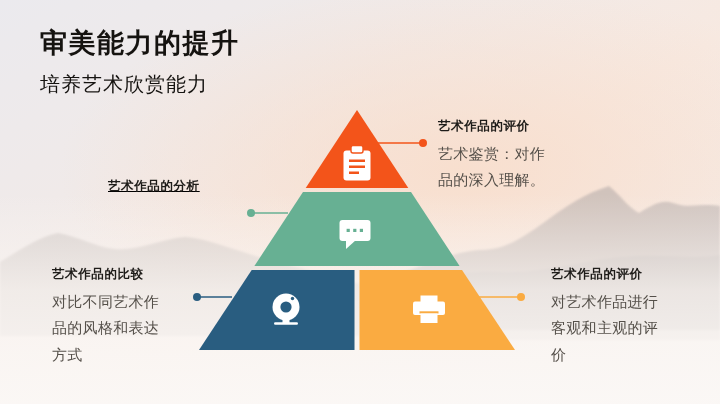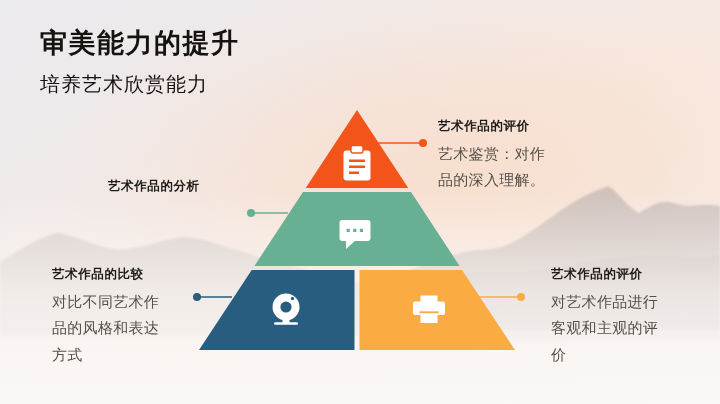--- a/index.html
+++ b/index.html
@@ -21,21 +21,21 @@
     background:linear-gradient(to bottom, rgba(255,255,255,0) 48%, rgba(250,246,243,0.72) 72%, rgba(251,248,246,0.95) 100%);
   }
   .header{position:absolute;left:40px;top:28px;color:#151310;}
   .main-title{font-size:27px;font-weight:800;letter-spacing:1.5px;line-height:1.15;}
   .sub-title{margin-top:13px;font-size:20px;font-weight:400;letter-spacing:1px;line-height:1.2;}
   .pyramid-layer{position:absolute;left:0;top:0;width:720px;height:404px;}
   .label-block{position:absolute;}
   .label-title{font-size:12.5px;font-weight:800;color:#1e1c19;letter-spacing:0.6px;white-space:nowrap;}
   .label-desc{margin-top:6px;font-size:15px;line-height:1.75;color:#55504a;letter-spacing:0.3px;}
   .lb-observe {left:438px;top:118px;width:120px;}
-  .lb-analyze {left:108px;top:178px;width:144px;}
+  .lb-analyze {left:108px;top:178px;width:144px;text-decoration:underline;}
   .lb-compare {left:52px; top:266px;width:120px;}
   .lb-evaluate{left:551px;top:266px;width:118px;}
 </style>
 </head>
 <body>
 
 <div class="slide">
 
   <svg class="bg-mountains" viewBox="0 0 720 404" aria-hidden="true">
     <defs>

